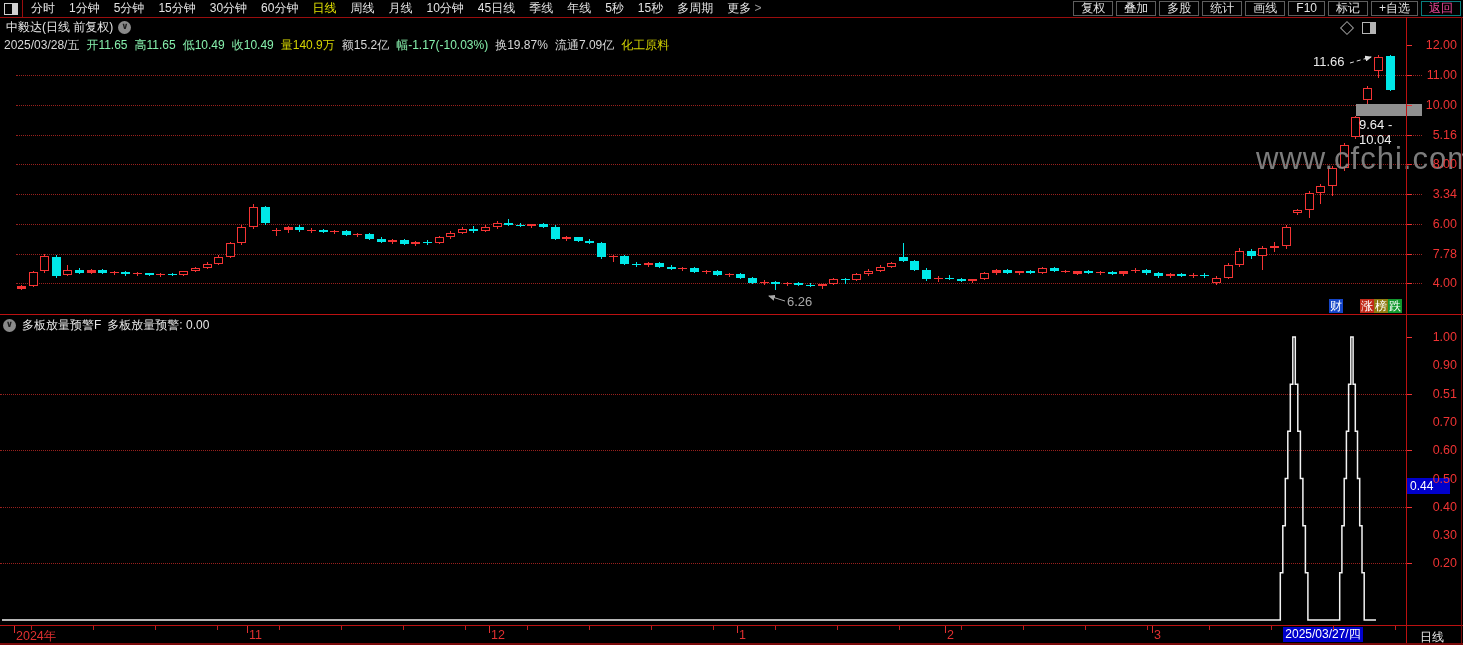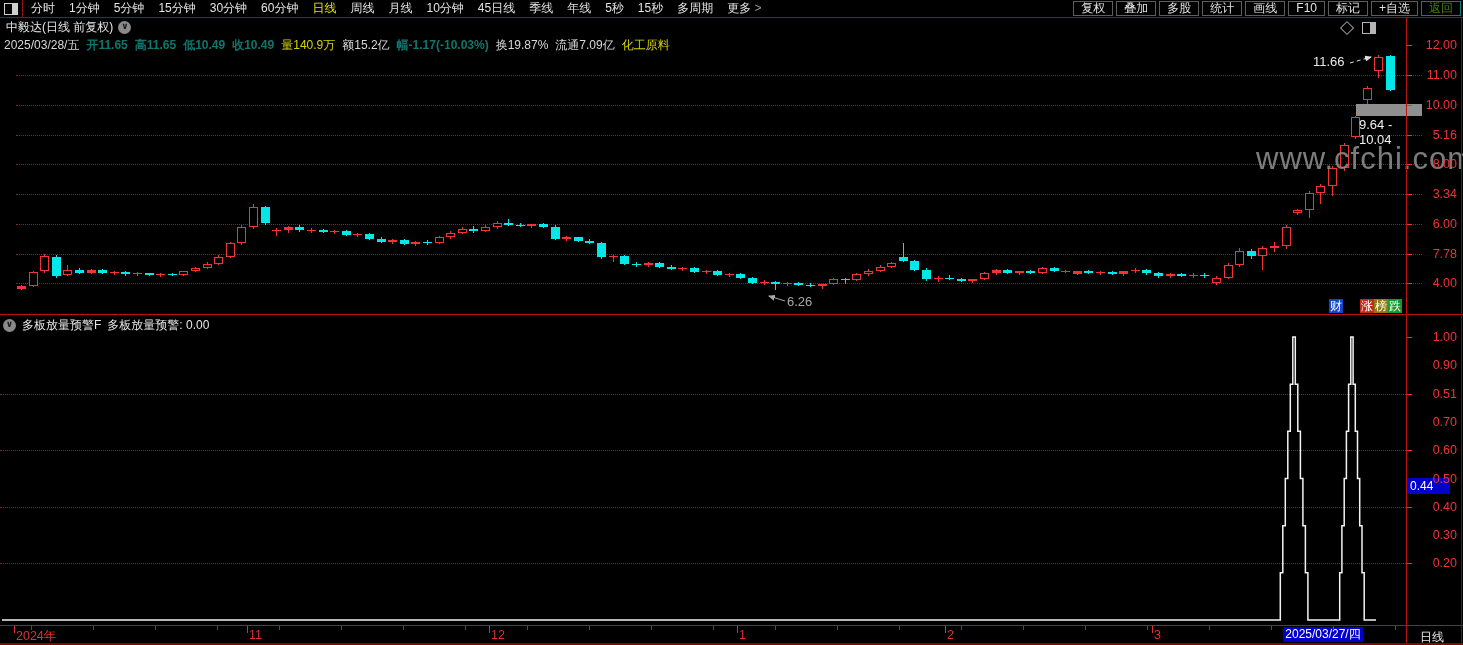--- a/index.html
+++ b/index.html
@@ -10,32 +10,32 @@
            display:flex;align-items:center;}
   #win-icon{width:12px;height:10px;border:1px solid #cfcfcf;margin:0 4px 0 4px;position:relative;}
   #win-icon .half{position:absolute;right:0;top:0;width:5px;height:10px;background:#cfcfcf;}
   #tb-red-sep{width:1px;height:17px;background:#9a0d0d;margin-right:8px;}
   #periods{display:flex;gap:14px;white-space:nowrap;}
   .p-item{color:#e3e3e3;cursor:default;}
   .p-item.active{color:#e1e100;}
   .p-item .gt{color:#9a9a9a;}
   #tb-right{margin-left:auto;display:flex;margin-right:2px;}
   .tb-btn{border:1px solid #5d5d5d;padding:0 7px;margin-left:3px;line-height:13px;height:13px;color:#e3e3e3;}
-  .tb-btn.cyan{color:#4d7c0f;border-color:#0a7d7d;}
+  .tb-btn.cyan{color:#ec4899;border-color:#0a7d7d;}
   
   #title-row{position:absolute;left:6px;top:20px;height:15px;display:flex;align-items:center;gap:5px;}
   .chev-circle{display:inline-block;width:13px;height:13px;border-radius:50%;background:#8a8a8a;color:#1d1d1d;
                font-size:9px;line-height:11px;text-align:center;font-weight:bold;}
   #corner-icons{position:absolute;top:22px;left:1342px;display:flex;gap:10px;align-items:center;}
   #diamond-icon{width:8px;height:8px;border:1px solid #999;transform:rotate(45deg);}
   #panel-icon{width:12px;height:10px;border:1px solid #b5b5b5;position:relative;}
   #panel-icon .half{position:absolute;right:0;top:0;width:5px;height:10px;background:#b5b5b5;}
   #info-row{position:absolute;left:4px;top:37px;height:14px;white-space:nowrap;}
   #info-row span{margin-right:7px;}
-  .c-w{color:#d8d8d8;} .c-g{color:#0f766e;font-weight:bold;} .c-y{color:#d4d400;}
+  .c-w{color:#d8d8d8;} .c-g{color:#86efac;} .c-y{color:#d4d400;}
   
   #main-chart{position:absolute;left:0;top:52px;width:1406px;height:262px;margin-left:16px;}
   #ind-panel{position:absolute;left:0;top:332px;width:1406px;height:293px;}
   .gridline{position:absolute;left:0;width:1406px;height:0;border-top:1px dotted #99201d;}
   .candle-wick{position:absolute;width:1px;}
   .candle-body{position:absolute;box-sizing:border-box;}
   #sep1{position:absolute;left:0;top:314px;width:1463px;height:1px;background:#bb1111;}
   #sep2{position:absolute;left:0;top:625px;width:1463px;height:1px;background:#bb1111;}
   #bottom-line{position:absolute;left:0;top:643px;width:1463px;height:2px;background:#7a0a0a;}
   #vline-axis{position:absolute;left:1406px;top:17px;width:1px;height:628px;background:#bb1111;}

